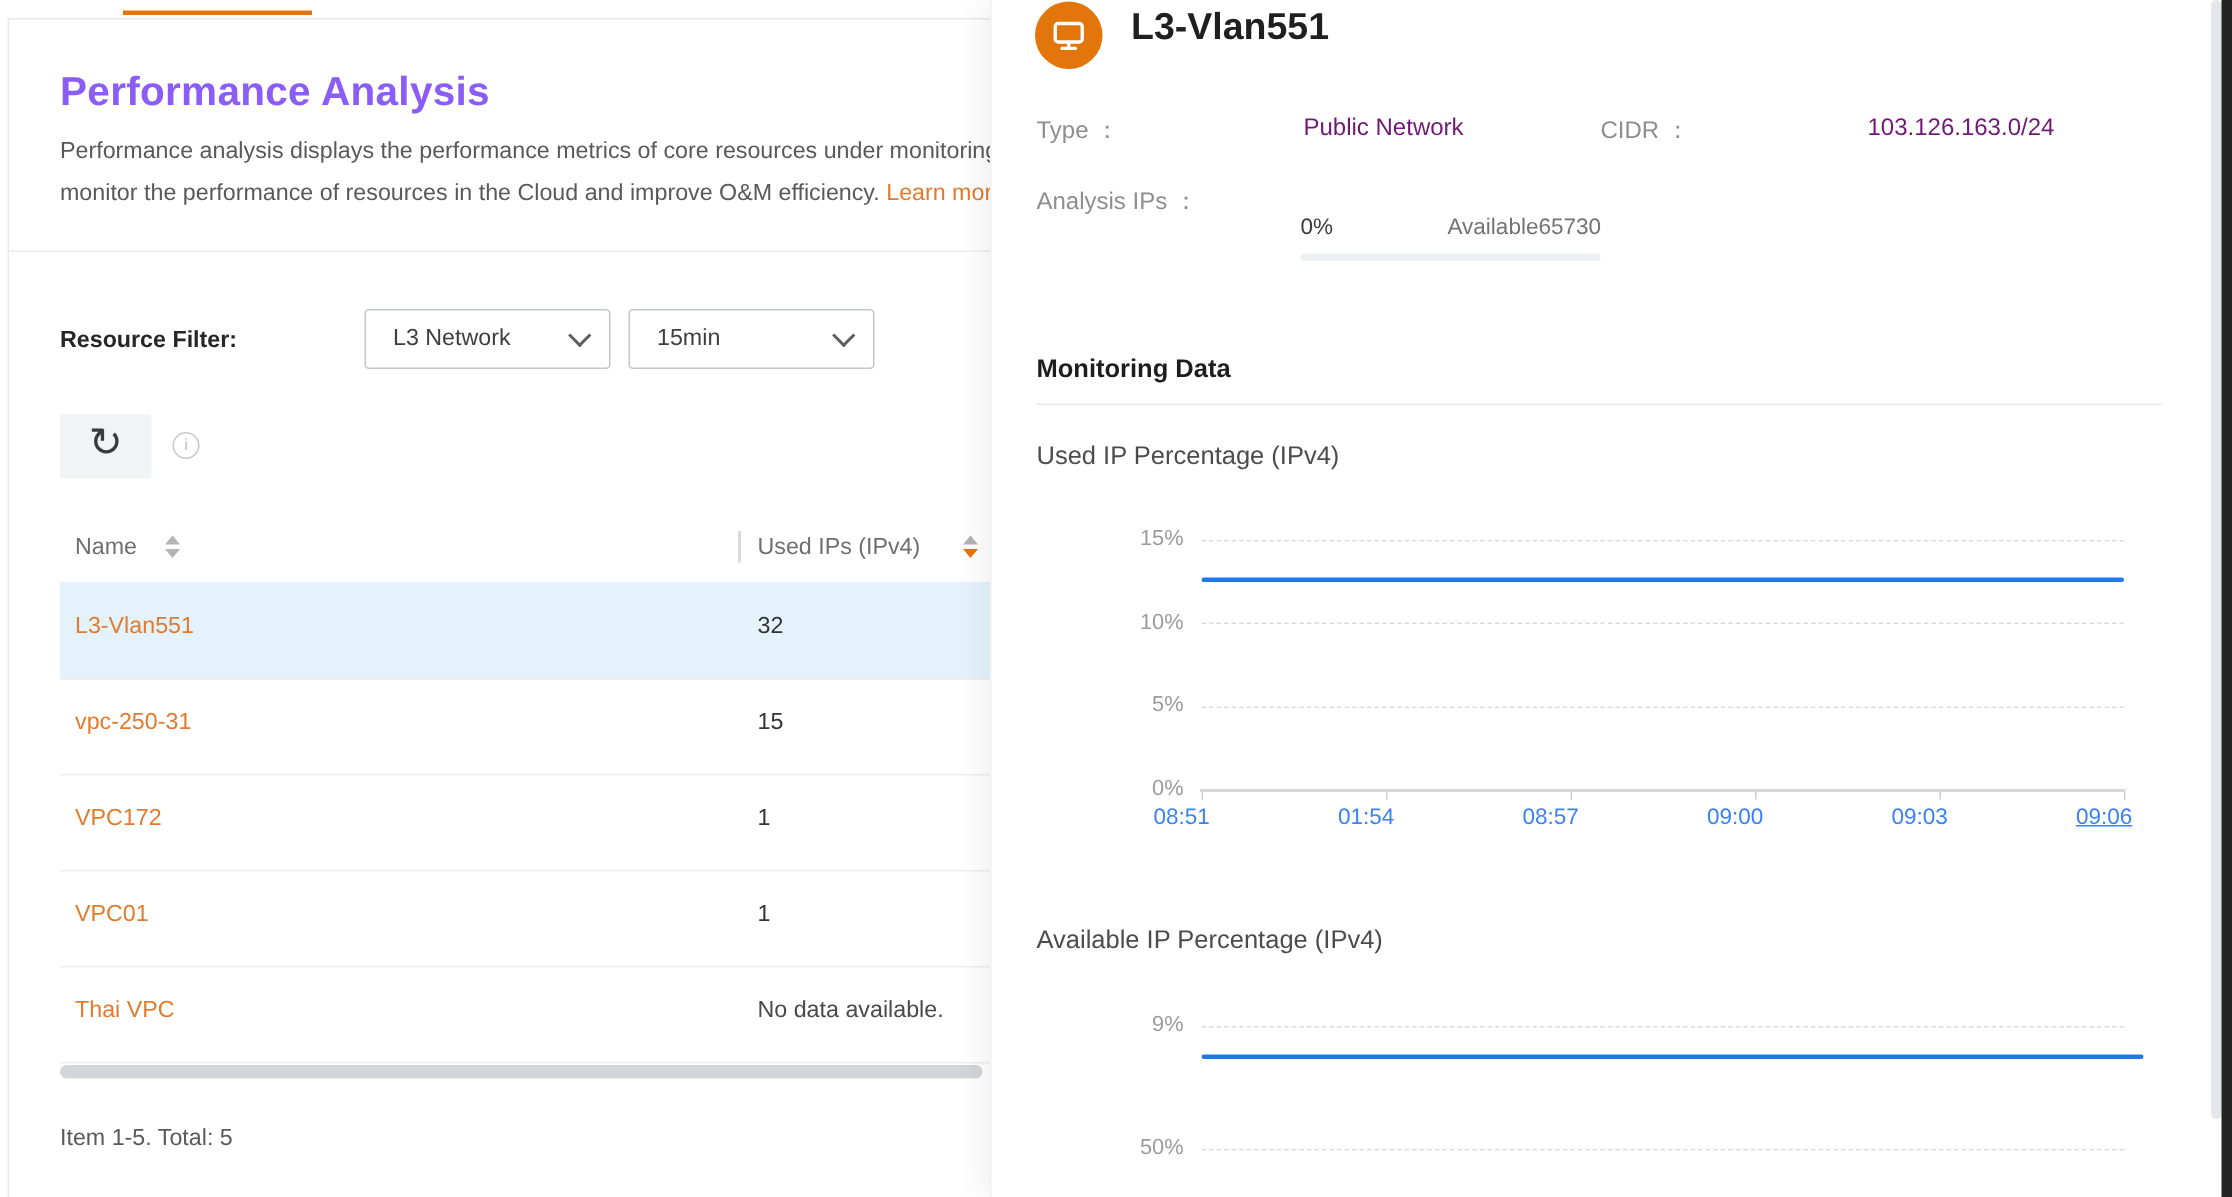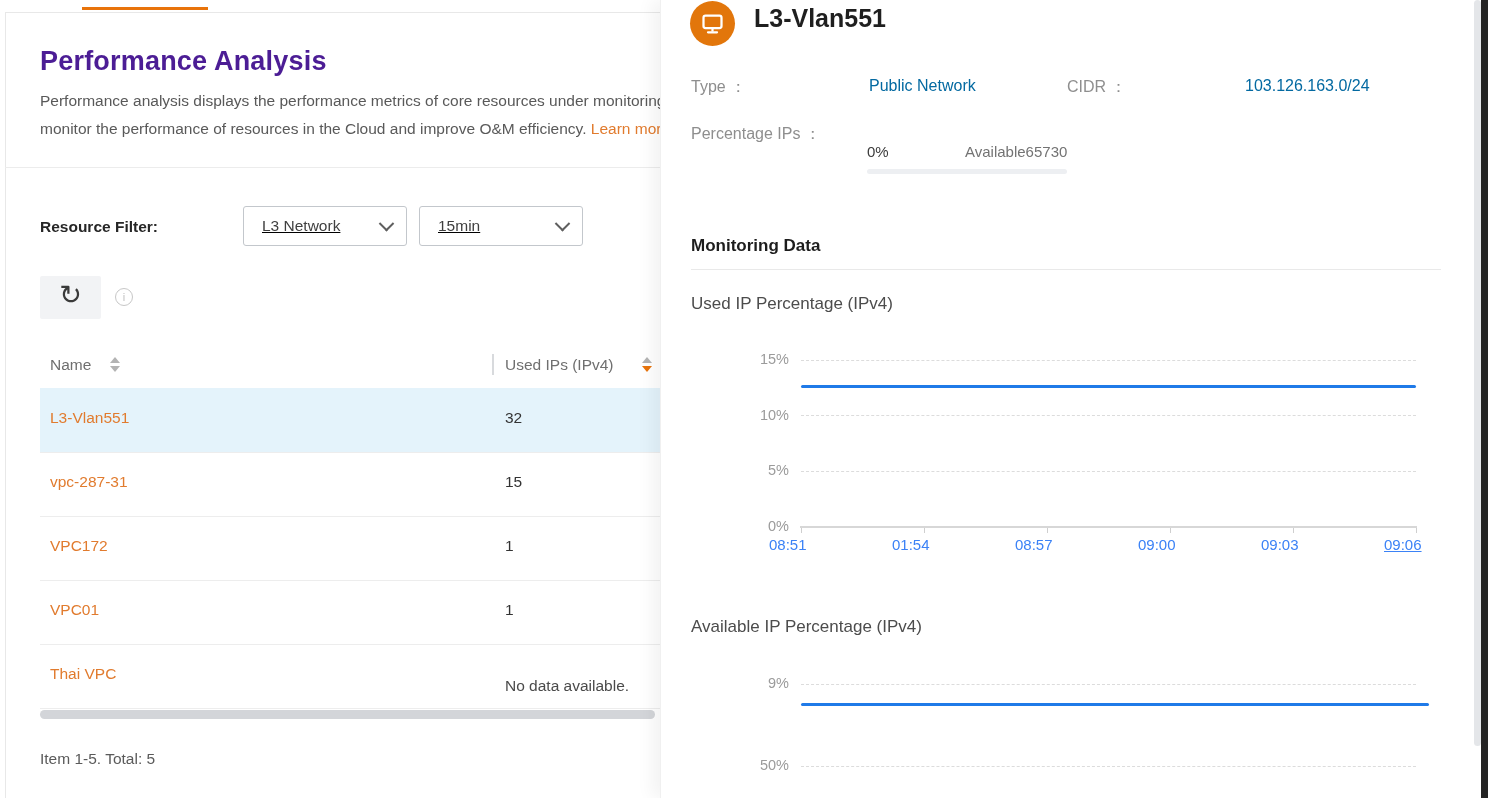--- a/index.html
+++ b/index.html
@@ -9,30 +9,30 @@
     font-family:"Liberation Sans", sans-serif;
     -webkit-font-smoothing:antialiased;
   }
   .abs{position:absolute;}
   .nowrap{white-space:nowrap;}
 
   
   .card-border-left{left:5px;top:12px;width:1px;height:786px;background:#e8e8e8;}
   .card-border-top{left:5px;top:12px;width:1483px;height:1px;background:#e8e8e8;}
   .tab-underline{left:82px;top:7px;width:126px;height:3px;background:#e8730a;}
-  .page-title{left:40px;top:46px;font-size:27px;font-weight:600;color:#4c1d95;letter-spacing:.2px;}
+  .page-title{left:40px;top:46px;font-size:27px;font-weight:600;color:#8b5cf6;letter-spacing:.2px;}
   .desc{font-size:15.5px;color:#595959;}
   .link{color:#e17b2e;cursor:pointer;}
   .divider-h{height:1px;background:#ececec;}
 
   .filter-label{left:40px;top:218px;font-size:15.5px;font-weight:700;color:#262626;}
   .select{
     height:40px;border:1px solid #c3c7cc;border-radius:3px;background:#fff;
     display:flex;align-items:center;justify-content:space-between;
-    padding:0 14px 0 18px;box-sizing:border-box;cursor:pointer;text-decoration:underline;
+    padding:0 14px 0 18px;box-sizing:border-box;cursor:pointer;
   }
   .select .val{font-size:15.5px;color:#3f3f3f;}
   .chev{width:9px;height:9px;border-right:2px solid #5f5f5f;border-bottom:2px solid #5f5f5f;transform:rotate(45deg) translate(-2px,-2px);}
 
   .refresh-btn{
     left:40px;top:276px;width:61px;height:43px;background:#f2f3f5;border-radius:2px;
     display:flex;align-items:center;justify-content:center;cursor:pointer;
   }
   .refresh-glyph{font-size:27px;color:#3a3a3a;line-height:1;transform:translateY(-2px);}
   .info-circle{
@@ -59,21 +59,21 @@
   .panel{
     left:660px;top:0;width:828px;height:798px;background:#fff;overflow:hidden;
     border-left:1px solid #f0f0f0;box-shadow:-8px 0 16px rgba(0,0,0,.05);
   }
   .res-icon{
     left:29px;top:1px;width:45px;height:45px;border-radius:50%;background:#e2760b;
     display:flex;align-items:center;justify-content:center;
   }
   .panel-title{left:93px;top:4px;font-size:25px;font-weight:700;color:#1f1f1f;}
   .f-label{font-size:16px;color:#8e8e8e;}
-  .f-value{font-size:16px;color:#0369a1;}
+  .f-value{font-size:16px;color:#701a75;}
   .progress-track{left:206px;top:169px;width:200px;height:5px;border-radius:2.5px;background:#edeff2;}
   .mon-heading{left:30px;top:236px;font-size:17px;font-weight:700;color:#1d1d1d;}
   .chart-title{font-size:17px;color:#4c4c4c;}
 
   .chart-plot{position:absolute;}
   .gridline{position:absolute;left:0;width:100%;height:0;border-top:1px dashed #dcdcdc;}
   .xaxis{position:absolute;left:-1px;height:2px;background:#d7d7d7;}
   .ytick{position:absolute;right:calc(100% + 12px);width:60px;text-align:right;font-size:14.5px;color:#9b9b9b;}
   .xtick{position:absolute;width:64px;font-size:15px;color:#3b82f6;}
   .xtickmark{position:absolute;width:1px;height:5px;background:#cfcfcf;}
@@ -121,55 +121,55 @@
       <span class="tri-up"></span>
       <span class="tri-down active"></span>
     </span>
 </div>
 
 <div class="abs t-row selected" style="top:388px;">
   <span class="cell-name">L3-Vlan551</span>
   <span class="cell-val">32</span>
 </div>
 <div class="abs t-row" style="top:452px;">
-  <span class="cell-name">vpc-287-31</span>
+  <span class="cell-name">vpc-250-31</span>
   <span class="cell-val">15</span>
 </div>
 <div class="abs t-row" style="top:516px;">
   <span class="cell-name">VPC172</span>
   <span class="cell-val">1</span>
 </div>
 <div class="abs t-row" style="top:580px;">
   <span class="cell-name">VPC01</span>
   <span class="cell-val">1</span>
 </div>
 <div class="abs t-row" style="top:644px;">
   <span class="cell-name">Thai VPC</span>
-  <span class="cell-val" style="color:#4a4a4a;margin-top:12px;">No data available.</span>
+  <span class="cell-val" style="color:#4a4a4a;">No data available.</span>
 </div>
 
 <div class="abs hscrollbar"></div>
 <div class="abs tfooter">Item 1-5. Total: 5</div>
 
 <div class="abs panel">
   <div class="abs res-icon">
     <svg width="27" height="27" viewBox="0 0 24 24">
       <rect x="4" y="5" width="16" height="11" rx="1.8" fill="none" stroke="#ffffff" stroke-width="2"></rect>
       <line x1="12" y1="16" x2="12" y2="19.2" stroke="#ffffff" stroke-width="2"></line>
       <line x1="8" y1="19.8" x2="16" y2="19.8" stroke="#ffffff" stroke-width="2" stroke-linecap="round"></line>
     </svg>
   </div>
   <div class="abs panel-title">L3-Vlan551</div>
 
   <span class="abs f-label" style="left:30px;top:77px;">Type ：</span>
   <span class="abs f-value" style="left:208px;top:77px;">Public Network</span>
   <span class="abs f-label" style="left:406px;top:77px;">CIDR ：</span>
   <span class="abs f-value" style="left:584px;top:77px;">103.126.163.0/24</span>
 
-  <span class="abs f-label" style="left:30px;top:124px;">Percentage IPs ：</span>
+  <span class="abs f-label" style="left:30px;top:124px;">Analysis IPs ：</span>
   <span class="abs" style="left:206px;top:143px;font-size:15px;color:#3c3c3c;">0%</span>
   <span class="abs" style="left:304px;top:143px;font-size:15px;color:#737373;">Available65730</span>
   <div class="abs progress-track"></div>
 
   <div class="abs mon-heading">Monitoring Data</div>
   <div class="abs divider-h" style="left:30px;top:269px;width:750px;background:#e9e9e9;"></div>
 
   <div class="abs chart-title" style="left:30px;top:294px;text-align:right;">Used IP Percentage (IPv4)</div>
   <div class="chart-plot" style="left:140px;top:360px;width:615px;height:167px;">
       <div class="gridline" style="top: -0.5px;"></div>

